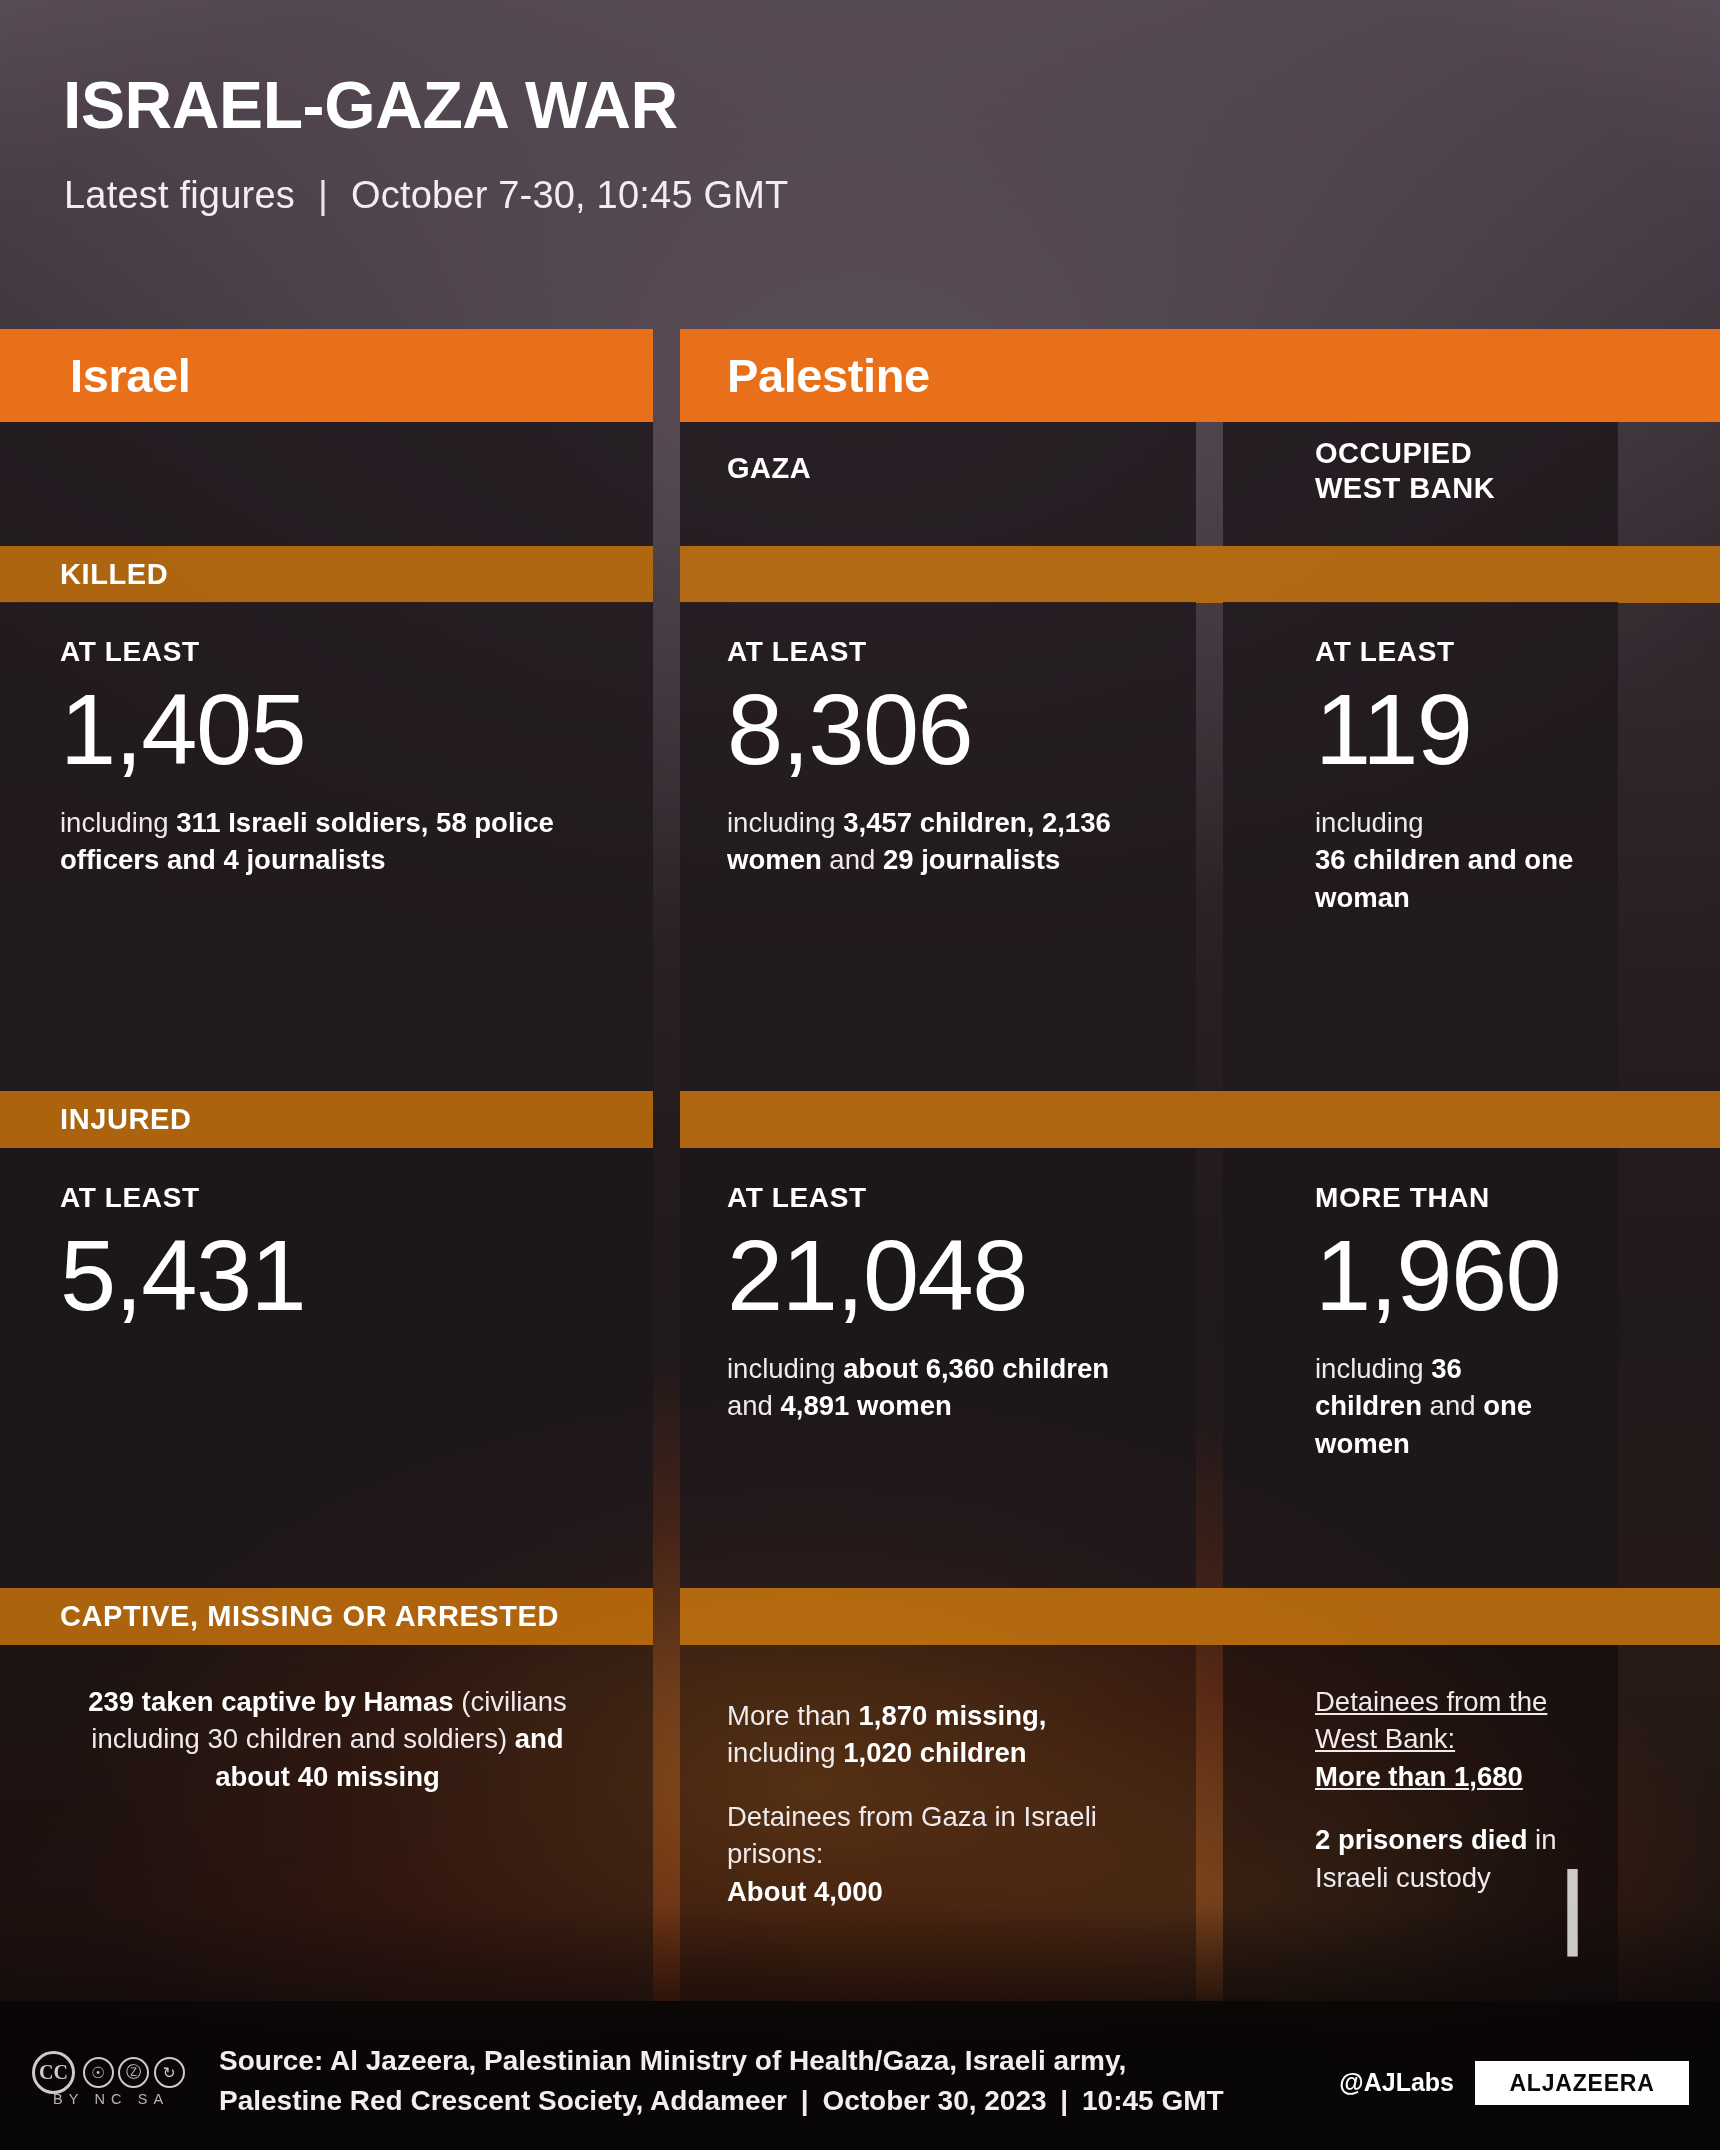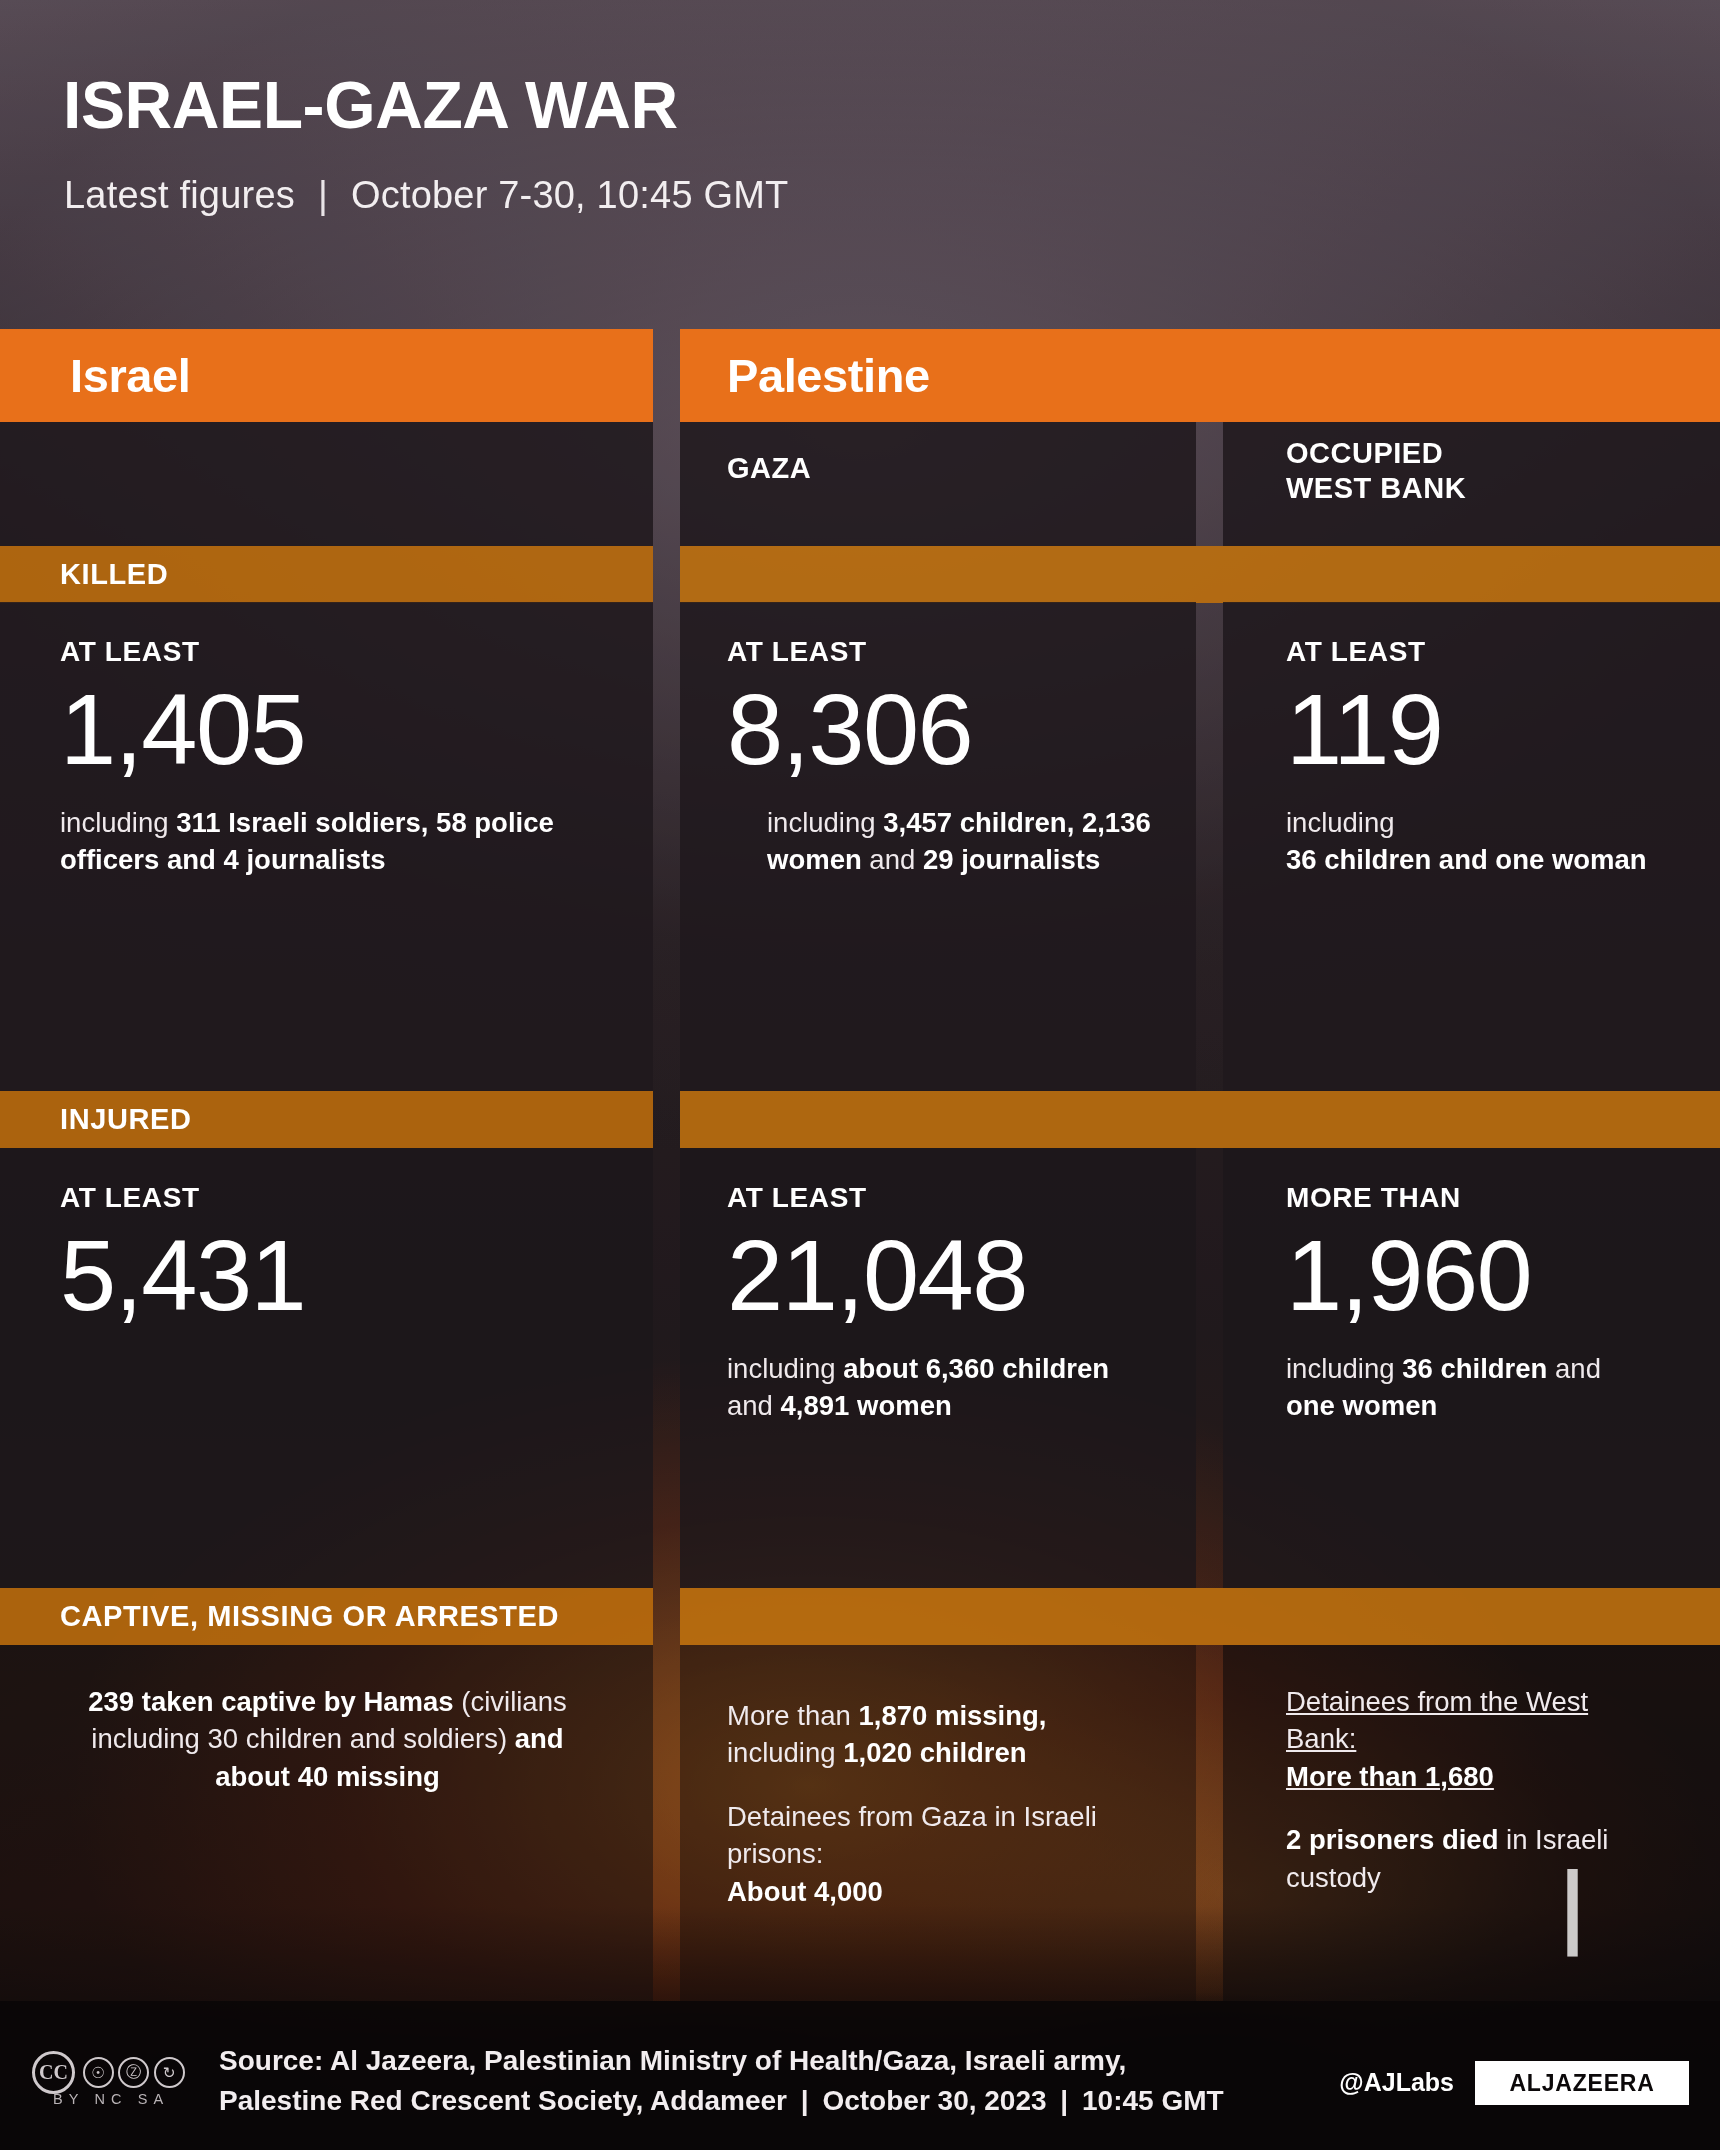--- a/index.html
+++ b/index.html
@@ -49,21 +49,21 @@
     font-size: 38px; color: #f2eef0; font-weight: normal;
     letter-spacing: 0.2px;
   }
   .subtitle .divider { display: inline-block; padding: 0 12.2px; color: #e9e4e7; }
 
   
   
   .band-israel   { position: absolute; left: 0;    width: 653px; }
   .band-pal      { position: absolute; left: 680px; width: 1040px; }
   .col-gaza      { position: absolute; left: 680px; width: 516px; }
-  .col-wb        { position: absolute; left: 1223px; width: 498px; }
+  .col-wb        { position: absolute; left: 1223px; width: 395px; padding-left: 29px; }
 
   .panel-dark { background: rgba(32,25,29,0.86); }
   .panel-dark-2 { background: rgba(28,22,26,0.80); }
 
   .country-bar {
     height: 93px;
     background: #e8701a;
     display: flex; align-items: center;
   }
   .country-bar span {
@@ -202,21 +202,21 @@
       <div class="bignum">1,405</div>
       <div class="note">
         <span>including </span><b>311 Israeli soldiers, 58 police officers and 4 journalists</b>
       </div>
     </div>
   </div>
   <div class="col-gaza panel-dark" style="top:602px; height:489px;">
     <div class="cell gaza">
       <div class="qual">AT LEAST</div>
       <div class="bignum">8,306</div>
-      <div class="note" style="max-width:428px;margin-left:40px;">
+      <div class="note" style="max-width:428px;">
         <span>including </span><b>3,457 children, 2,136 women</b><span> and </span><b>29 journalists</b>
       </div>
     </div>
   </div>
   <div class="col-wb panel-dark" style="top:602px; height:489px;">
     <div class="cell wb">
       <div class="qual">AT LEAST</div>
       <div class="bignum">119</div>
       <div class="note" style="max-width:367px;">
         <span>including</span><br><b>36 children and one woman</b>

